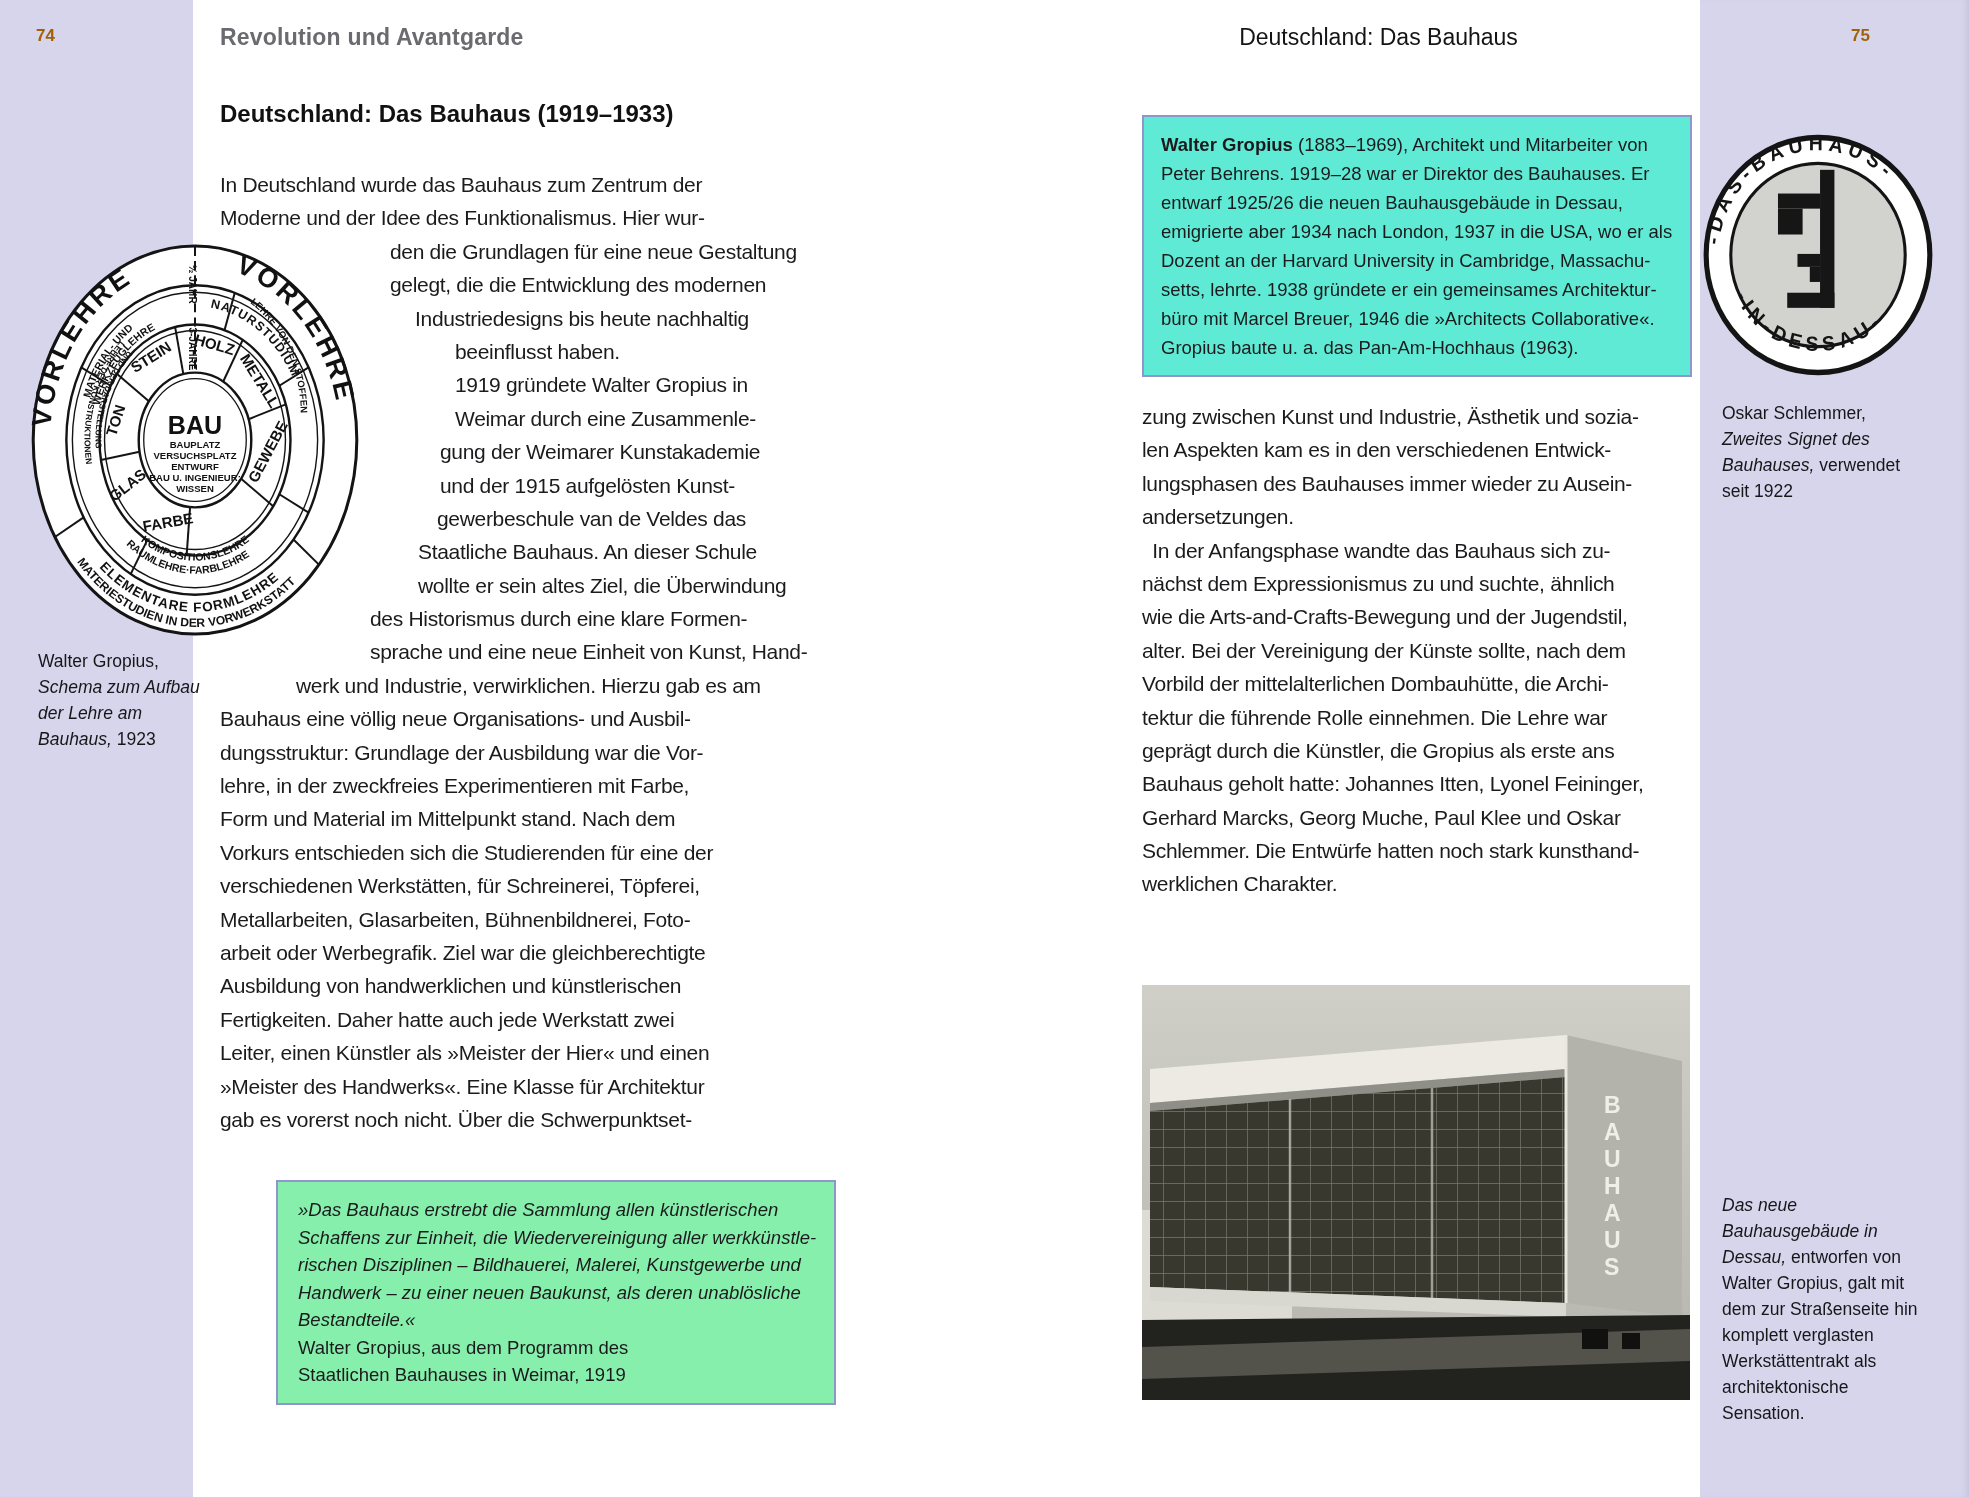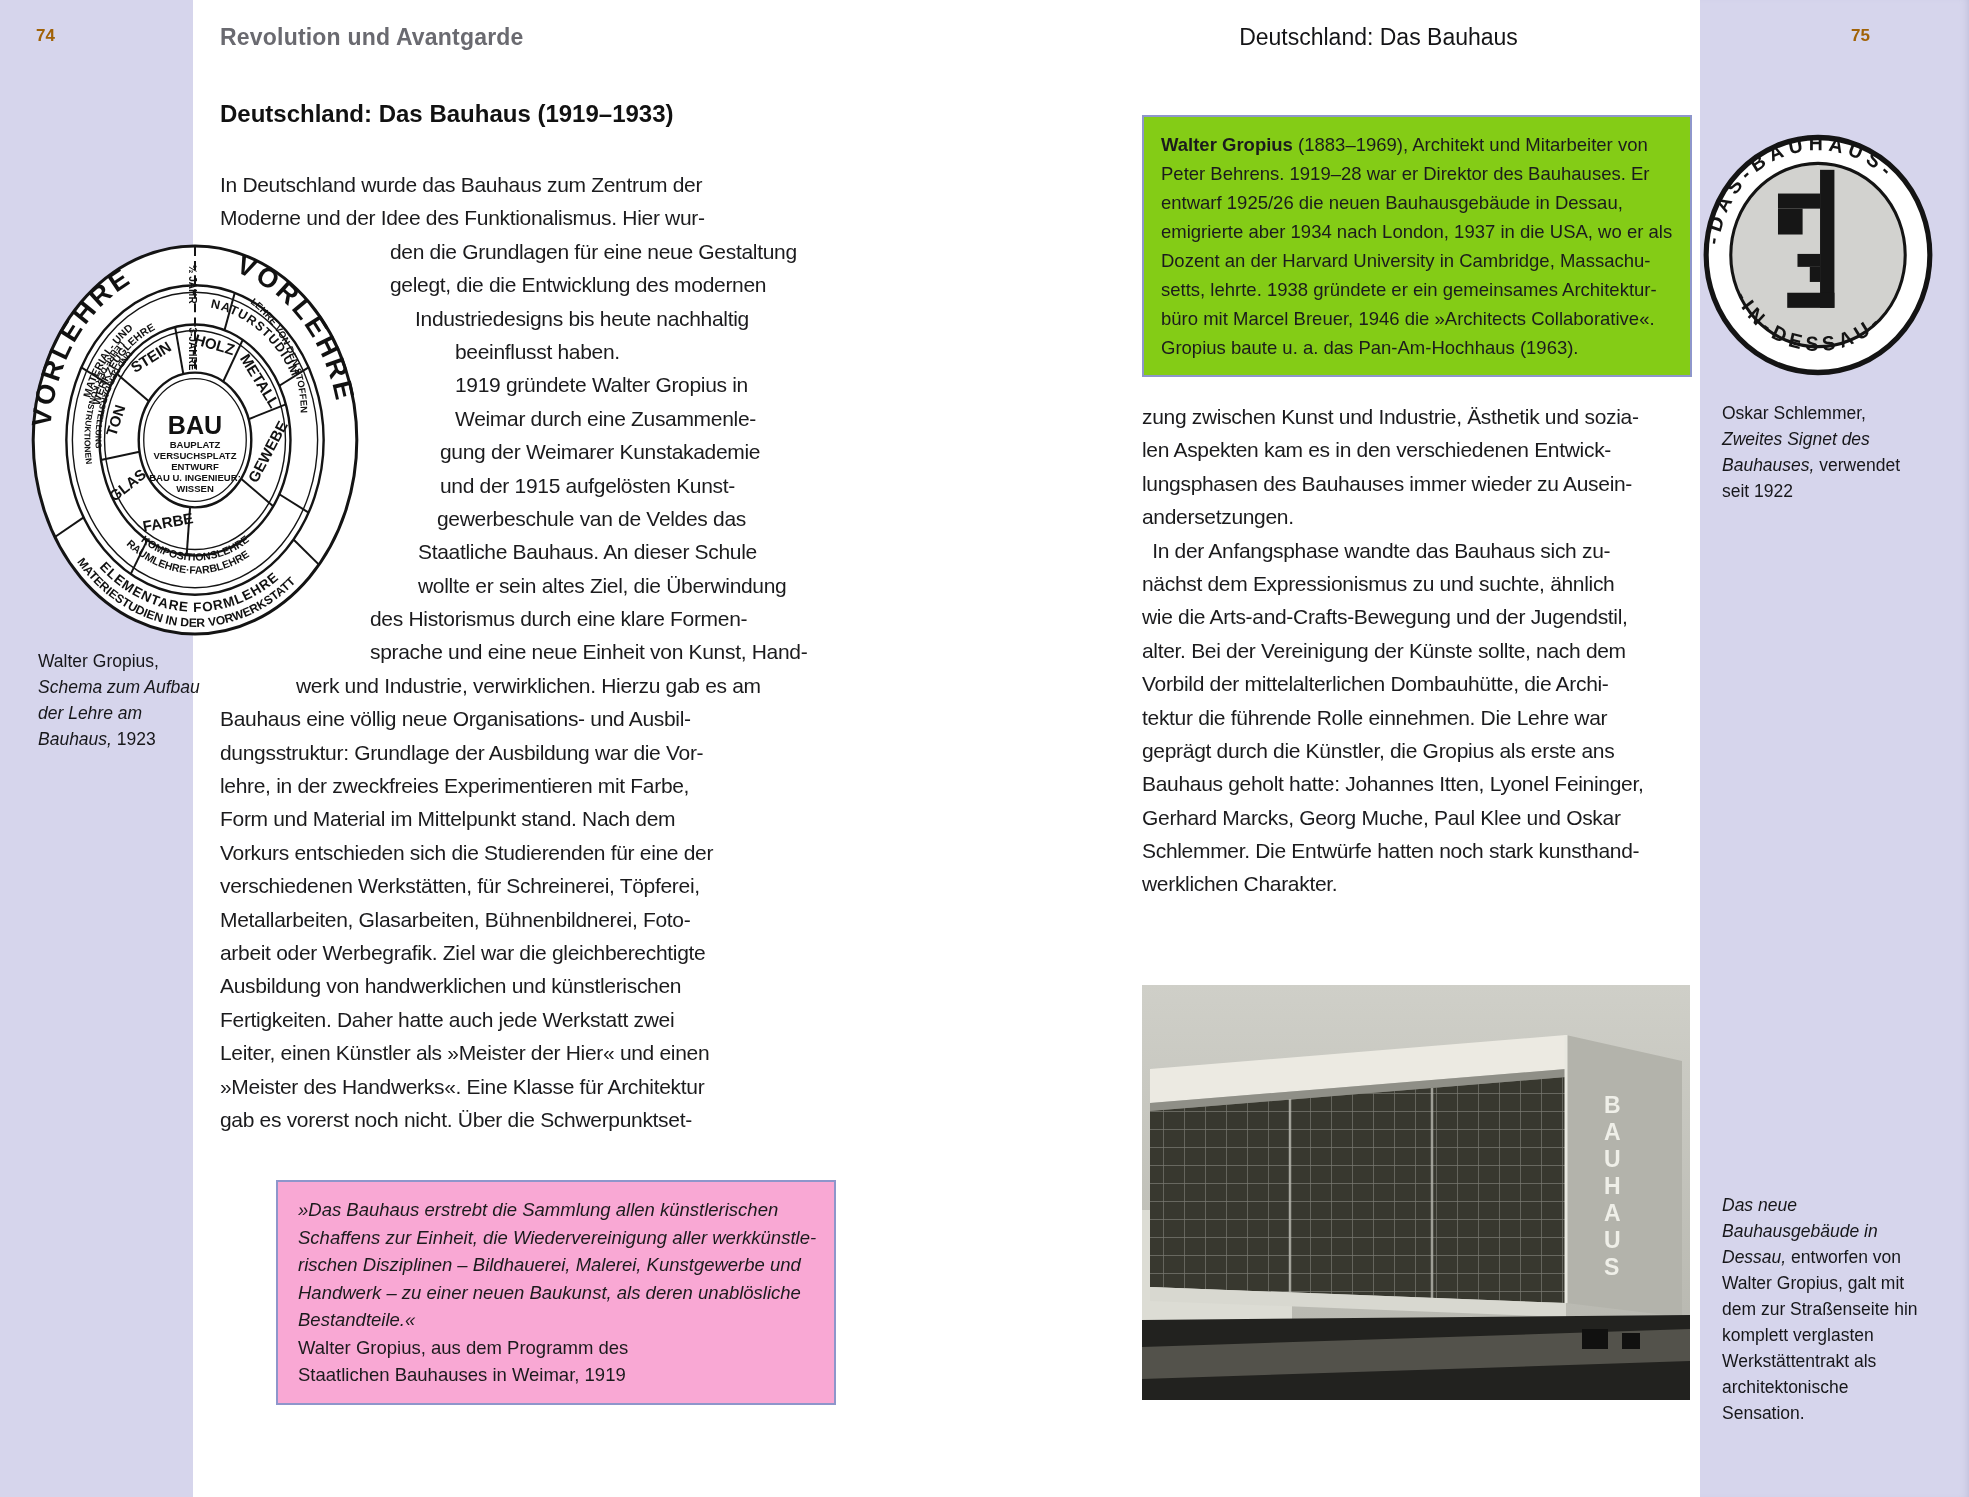--- a/index.html
+++ b/index.html
@@ -13,24 +13,24 @@
   #pagenum-right{left:1838px;top:26px;margin-left:13px;}
   #runhead-left{position:absolute;left:220px;top:24px;font-size:23px;font-weight:bold;color:#6a6a70;letter-spacing:.2px;}
   #runhead-right{position:absolute;left:1100px;top:24px;width:557px;text-align:center;font-size:23px;color:#141416;}
   #main-heading{position:absolute;left:220px;top:100px;font-size:24px;font-weight:bold;color:#111;}
   .bodycol{position:absolute;font-size:21px;letter-spacing:-0.015em;color:#1b1b1d;}
   .bline{height:33.4px;line-height:33.4px;white-space:nowrap;}
   #left-body{left:220px;top:168px;width:614px;}
   #right-body{left:1142px;top:400px;width:554px;}
   #wrap-spacer{float:left;width:240px;height:505px;
     shape-outside:polygon(0px 0px,0px 67px,125px 67px,125px 100px,170px 100px,170px 134px,195px 134px,195px 167px,212px 167px,212px 200px,235px 200px,235px 234px,225px 234px,225px 267px,220px 267px,220px 301px,217px 301px,217px 334px,208px 334px,208px 367px,198px 367px,198px 401px,170px 401px,170px 434px,150px 434px,150px 468px,76px 468px,76px 501px,0px 501px);}
-  .infobox{position:absolute;left:1142px;top:115px;width:512px;border:2px solid #8e96cb;background:#84cc16;
+  .infobox{position:absolute;left:1142px;top:115px;width:512px;border:2px solid #8e96cb;background:#5eead4;
            padding:13px 17px;font-size:18.5px;line-height:29px;color:#1b1b1d;}
   .iline{white-space:nowrap;}
-  .quotebox{position:absolute;left:276px;top:1180px;width:516px;border:2px solid #8e96cb;background:#f9a8d4;
+  .quotebox{position:absolute;left:276px;top:1180px;width:516px;border:2px solid #8e96cb;background:#86efac;
             padding:14px 20px;font-size:18.5px;line-height:27.5px;color:#1b1b1d;}
   .qline{font-style:italic;white-space:nowrap;}
   .aline{text-align:left;white-space:nowrap;}
   .caption{position:absolute;font-size:17.5px;line-height:26px;color:#17171a;}
   #diagram-caption{left:38px;top:648px;width:172px;}
   #signet-caption{left:1722px;top:400px;width:196px;}
   #photo-caption{left:1722px;top:1192px;width:196px;}
   #diagram{position:absolute;left:28px;top:241px;width:334px;height:398px;}
   #signet{position:absolute;left:1700px;top:131px;width:236px;height:248px;}
   #photo{position:absolute;left:1142px;top:985px;width:548px;height:415px;background:#c4c4bd;}

